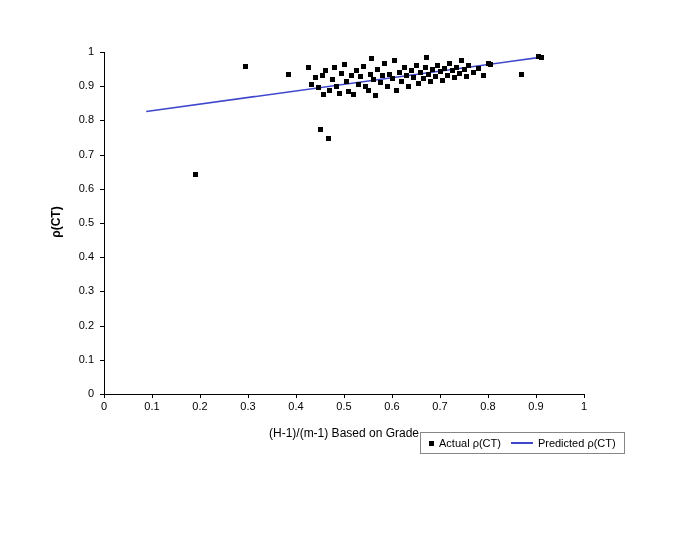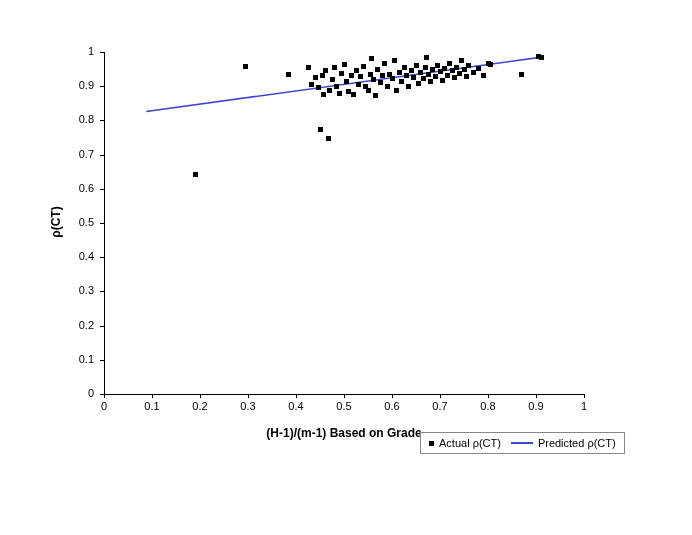--- a/index.html
+++ b/index.html
@@ -69,21 +69,21 @@
     position: absolute;
     font-size: 11px;
     text-align: right;
     width: 30px;
     left: 64px;
     color: #000;
   }
   .axis-title-x {
     position: absolute;
     font-size: 12px;
-    font-weight: bold;
+    font-weight: normal;
     top: 426px;
     left: 104px;
     width: 480px;
     text-align: center;
   }
   .axis-title-y {
     position: absolute;
     font-size: 12px;
     font-weight: bold;
     left: -4px;

